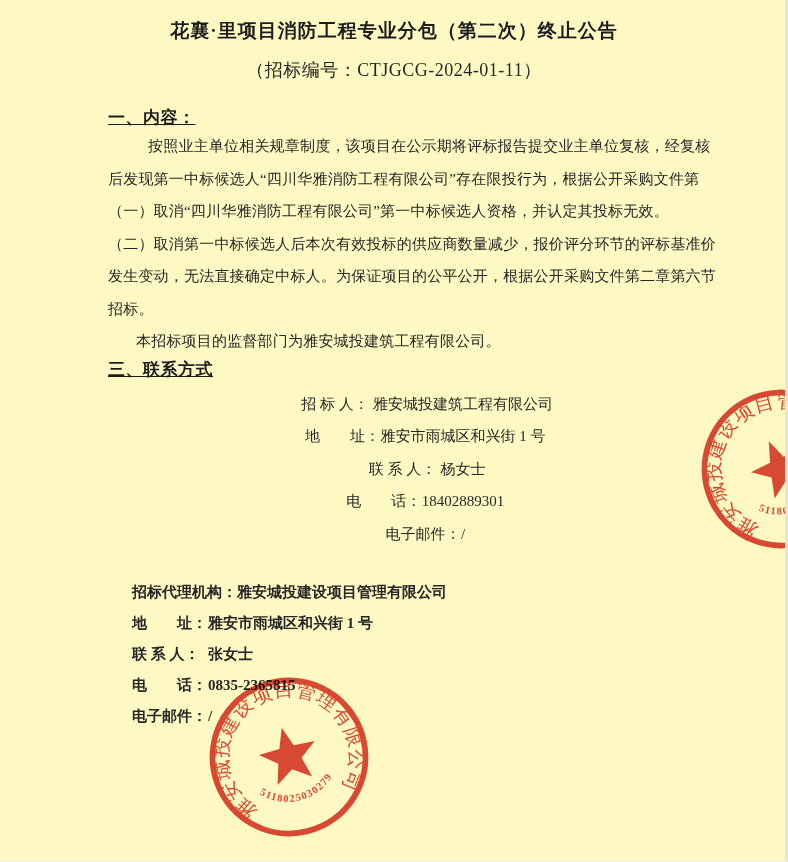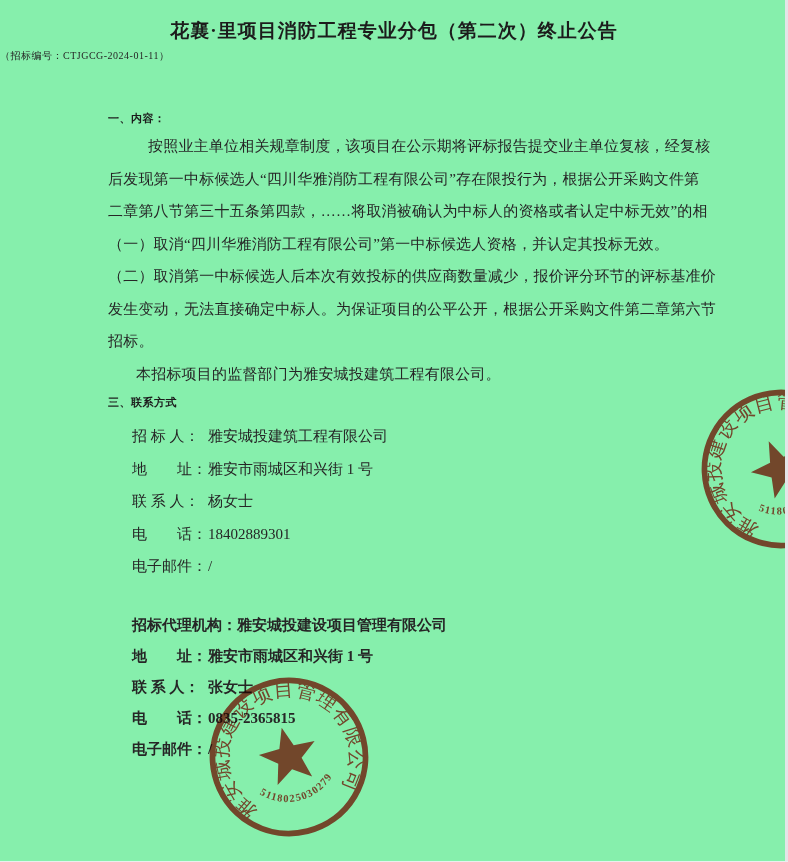--- a/index.html
+++ b/index.html
@@ -1,42 +1,42 @@
 <!DOCTYPE html>
 <html><head>
 <meta charset="utf-8">
 <style>
   html,body{margin:0;padding:0;background:#ffffff;}
   .page{
     position:relative;
     width:788px;height:862px;
-    background:#86efac;
+    background:#fef9c3;
     overflow:hidden;
     font-family:"Liberation Serif","DejaVu Serif",serif;
     color:#262626;
   }
   .title{
     position:absolute;top:18px;left:0;right:0;
     text-align:center;font-size:19px;font-weight:bold;
     letter-spacing:1px;color:#1c1c1c;
   }
   .subtitle{
-    position:absolute;top:49px;left:0;right:0;
-    font-size:10px;letter-spacing:.5px;
+    position:absolute;top:58px;left:0;right:0;
+    text-align:center;font-size:18px;letter-spacing:.5px;
   }
   .body{
     position:absolute;left:108px;top:106px;width:610px;
     font-size:15px;
   }
-  .h{font-size:11px;font-weight:bold;line-height:24px;color:#1c1c1c;letter-spacing:.5px;}
+  .h{font-size:17px;font-weight:bold;line-height:24px;color:#1c1c1c;letter-spacing:.5px;text-decoration:underline;}
   .lines{margin-top:0;}
   .line{line-height:32.5px;white-space:nowrap;letter-spacing:.2px;}
   .indent{padding-left:40px;}
   .indent2{padding-left:28px;}
-  .rows{margin-top:6px;}
+  .rows{margin-top:6px;text-align:center;}
   .rows2{margin-top:27px;}
   .crow{line-height:32.5px;margin-left:24px;white-space:nowrap;}
   .crow2{line-height:31px;font-weight:bold;}
   .lab{display:inline-block;min-width:76px;}
   .stamp{
     position:absolute;width:168px;height:168px;
     mix-blend-mode:multiply;opacity:.92;
   }
   .stamp svg{width:100%;height:100%;}
   .stamp-right{left:697px;top:385px;transform:rotate(-24deg);}
@@ -52,21 +52,20 @@
 
   <div class="title">花襄·里项目消防工程专业分包（第二次）终止公告</div>
   <div class="subtitle">（招标编号：CTJGCG-2024-01-11）</div>
 
   <div class="body">
 
     <div class="h">一、内容：</div>
     <div class="lines">
       <div class="line indent">按照业主单位相关规章制度，该项目在公示期将评标报告提交业主单位复核，经复核</div>
       <div class="line">后发现第一中标候选人“四川华雅消防工程有限公司”存在限投行为，根据公开采购文件第</div>
-      <div class="line">二章第八节第三十五条第四款，……将取消被确认为中标人的资格或者认定中标无效”的相</div>
       <div class="line">（一）取消“四川华雅消防工程有限公司”第一中标候选人资格，并认定其投标无效。</div>
       <div class="line">（二）取消第一中标候选人后本次有效投标的供应商数量减少，报价评分环节的评标基准价</div>
       <div class="line">发生变动，无法直接确定中标人。为保证项目的公平公开，根据公开采购文件第二章第六节</div>
       <div class="line">招标。</div>
     </div>
 
     <div class="line indent2">本招标项目的监督部门为雅安城投建筑工程有限公司。</div>
 
     <div class="h">三、联系方式</div>
 

